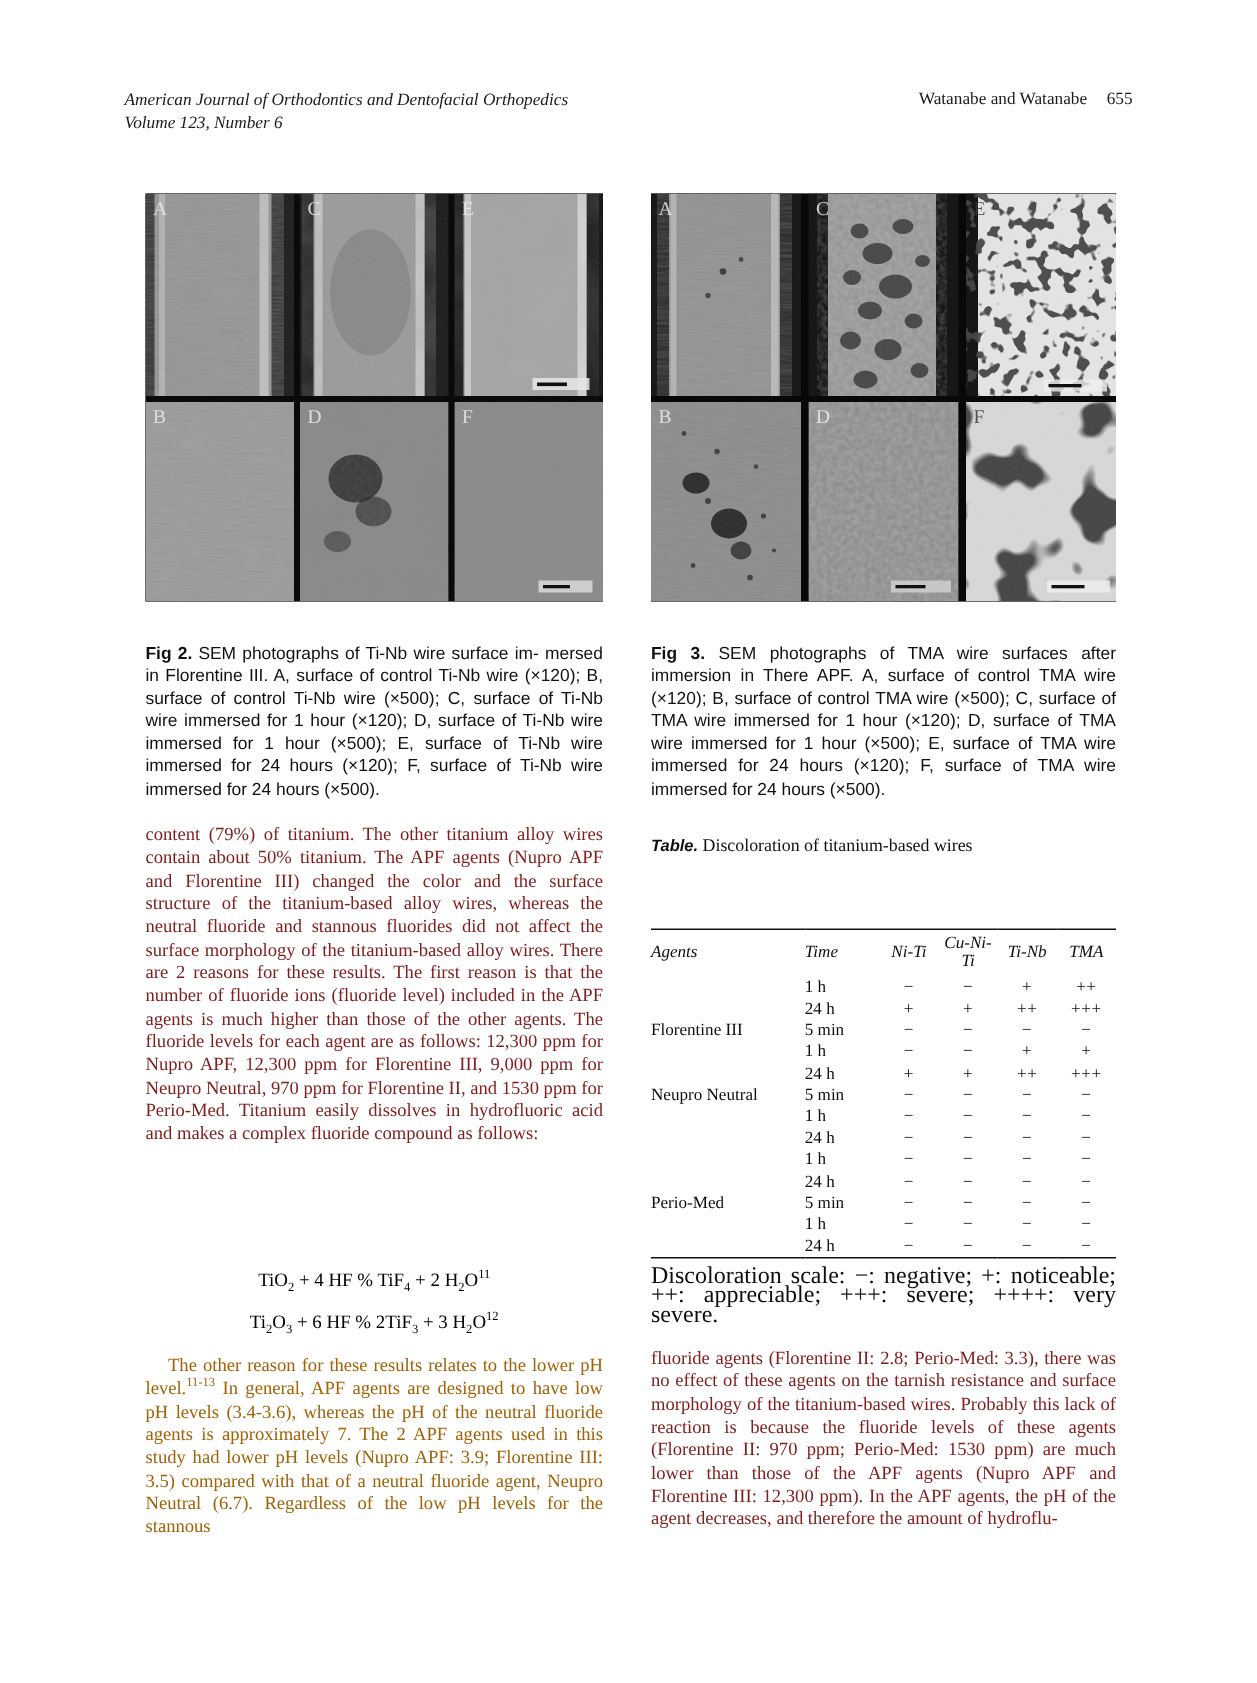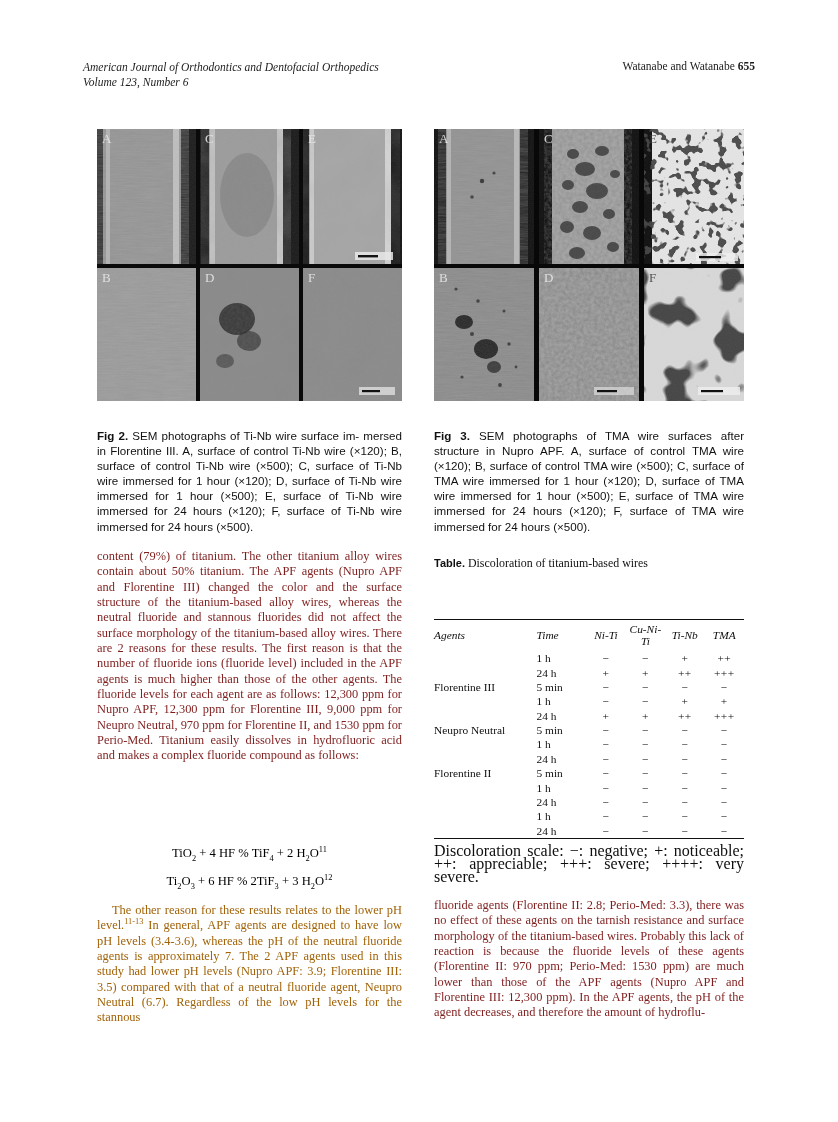--- a/index.html
+++ b/index.html
@@ -6,21 +6,21 @@
   body{font-family:"Liberation Serif",serif;}
   .page{position:relative;width:838px;height:1122px;background:#ffffff;overflow:hidden;
         box-sizing:border-box;padding-left:32px;}
   .sheet{position:absolute;left:0;top:0;width:838px;height:1122px;background:#fff;}
 
   
   .runhead{position:absolute;left:83px;top:60px;width:672px;height:32px;}
   .rh-left{position:absolute;left:0;top:0;font-style:italic;font-size:11.5px;color:#1b1b1b;line-height:14.5px;white-space:nowrap;}
   .rh-right{position:absolute;right:0;top:0;text-align:right;white-space:nowrap;font-size:11.5px;color:#1b1b1b;}
   .rh-right .auth{}
-  .rh-right .pg{font-weight:bold;font-style:normal;margin-left:3px;}
+  .rh-right .pg{font-weight:normal;font-style:normal;margin-left:13px;}
 
   
   .figblock{position:absolute;}
   #fig2-block{left:97px;top:129px;width:305px;}
   #fig3-block{left:434px;top:129px;width:310px;}
   .plate{display:block;width:100%;background:#000;}
   .plate svg{display:block;width:100%;height:auto;}
 
   .caption{font-size:11.6px;line-height:15.1px;color:#111;text-align:justify;
            font-family:"Liberation Sans",sans-serif;margin-top:9px;}
@@ -40,21 +40,21 @@
   .eq{margin:0;text-align:center;font-size:12.6px;line-height:15px;}
   #eq1{position:absolute;left:97px;top:846px;width:305px;}
   #eq2{position:absolute;left:97px;top:874px;width:305px;}
 
   #left-tail{position:absolute;left:97px;top:903px;width:305px;font-size:12.4px;
              line-height:15.35px;color:#a16207;text-align:justify;}
 
   
   #table-block{position:absolute;left:434px;top:556px;width:310px;}
   .tbl-title{font-size:11.9px;color:#101010;margin-bottom:6px;white-space:nowrap;}
-  .tbl-title b{font-family:"Liberation Sans",sans-serif;font-weight:bold;font-size:11px;}
+  .tbl-title b{font-family:"Liberation Sans",sans-serif;font-weight:bold;font-size:11px;font-style:italic;}
   table.data{border-collapse:collapse;width:100%;font-size:11.4px;color:#0e0e0e;margin-top:48px;}
   table.data th{font-style:italic;font-weight:normal;text-align:center;padding:3px 0 4px 0;}
   table.data th.lft{text-align:left;}
   table.data td{padding:0.4px 0;text-align:center;height:13.6px;}
   table.data td.agent{text-align:left;white-space:nowrap;}
   table.data td.time{text-align:left;white-space:nowrap;}
   .rule-top{border-top:1.9px solid #111;}
   .rule-mid{border-top:0.9px solid #111;}
   .rule-bot{border-bottom:1.9px solid #111;}
   .thead-row th{border-bottom:none;}
@@ -331,21 +331,21 @@
     <span>(×120); B, surface of control Ti-Nb wire (×500);</span>
     <span>C, surface of Ti-Nb wire immersed for 1 hour (×120);</span>
     <span>D, surface of Ti-Nb wire immersed for 1 hour (×500);</span>
     <span>E, surface of Ti-Nb wire immersed for 24 hours (×120);</span>
     <span>F, surface of Ti-Nb wire immersed for 24 hours (×500).</span>
   </div>
 
   <div class="caption" id="fig3-cap">
     <b>Fig 3.</b>
     <span>SEM photographs of TMA wire surfaces after</span>
-    <span>structure in Nupro APF. A, surface of control TMA wire</span>
+    <span>immersion in There APF. A, surface of control TMA wire</span>
     <span>(×120); B, surface of control TMA wire (×500);</span>
     <span>C, surface of TMA wire immersed for 1 hour (×120);</span>
     <span>D, surface of TMA wire immersed for 1 hour (×500);</span>
     <span>E, surface of TMA wire immersed for 24 hours (×120);</span>
     <span>F, surface of TMA wire immersed for 24 hours (×500).</span>
   </div>
 
   <div class="col" id="left-col">
     <p class="para">content (79%) of titanium. The other titanium alloy wires contain about 50% titanium. The APF agents (Nupro APF and Florentine III) changed the color and the surface structure of the titanium-based alloy wires, whereas the neutral fluoride and stannous fluorides did not affect the surface morphology of the titanium-based alloy wires. There are 2 reasons for these results. The first reason is that the number of fluoride ions (fluoride level) included in the APF agents is much higher than those of the other agents. The fluoride levels for each agent are as follows: 12,300 ppm for Nupro APF, 12,300 ppm for Florentine III, 9,000 ppm for Neupro Neutral, 970 ppm for Florentine II, and 1530 ppm for Perio-Med. Titanium easily dissolves in hydrofluoric acid and makes a complex fluoride compound as follows:</p>
   </div>
@@ -444,38 +444,38 @@
         </tr>
         <tr>
           <td class="agent"></td>
           <td class="time">24 h</td>
           <td class="sym">−</td>
           <td class="sym">−</td>
           <td class="sym">−</td>
           <td class="sym">−</td>
         </tr>
         <tr>
-          <td class="agent">Florentine II</td>
+          <td class="agent"></td>
+          <td class="time">1 h</td>
+          <td class="sym">−</td>
+          <td class="sym">−</td>
+          <td class="sym">−</td>
+          <td class="sym">−</td>
+        </tr>
+        <tr>
+          <td class="agent"></td>
+          <td class="time">24 h</td>
+          <td class="sym">−</td>
+          <td class="sym">−</td>
+          <td class="sym">−</td>
+          <td class="sym">−</td>
+        </tr>
+        <tr>
+          <td class="agent">Perio-Med</td>
           <td class="time">5 min</td>
-          <td class="sym">−</td>
-          <td class="sym">−</td>
-          <td class="sym">−</td>
-          <td class="sym">−</td>
-        </tr>
-        <tr>
-          <td class="agent"></td>
-          <td class="time">1 h</td>
-          <td class="sym">−</td>
-          <td class="sym">−</td>
-          <td class="sym">−</td>
-          <td class="sym">−</td>
-        </tr>
-        <tr>
-          <td class="agent"></td>
-          <td class="time">24 h</td>
           <td class="sym">−</td>
           <td class="sym">−</td>
           <td class="sym">−</td>
           <td class="sym">−</td>
         </tr>
         <tr>
           <td class="agent"></td>
           <td class="time">1 h</td>
           <td class="sym">−</td>
           <td class="sym">−</td>

